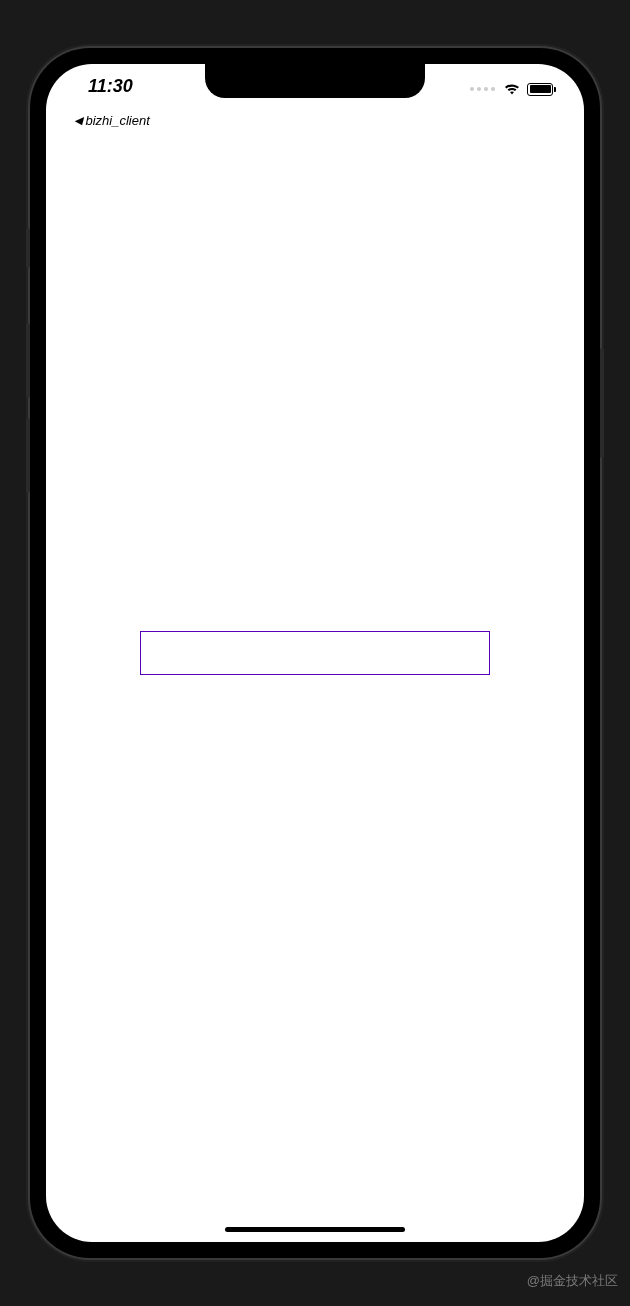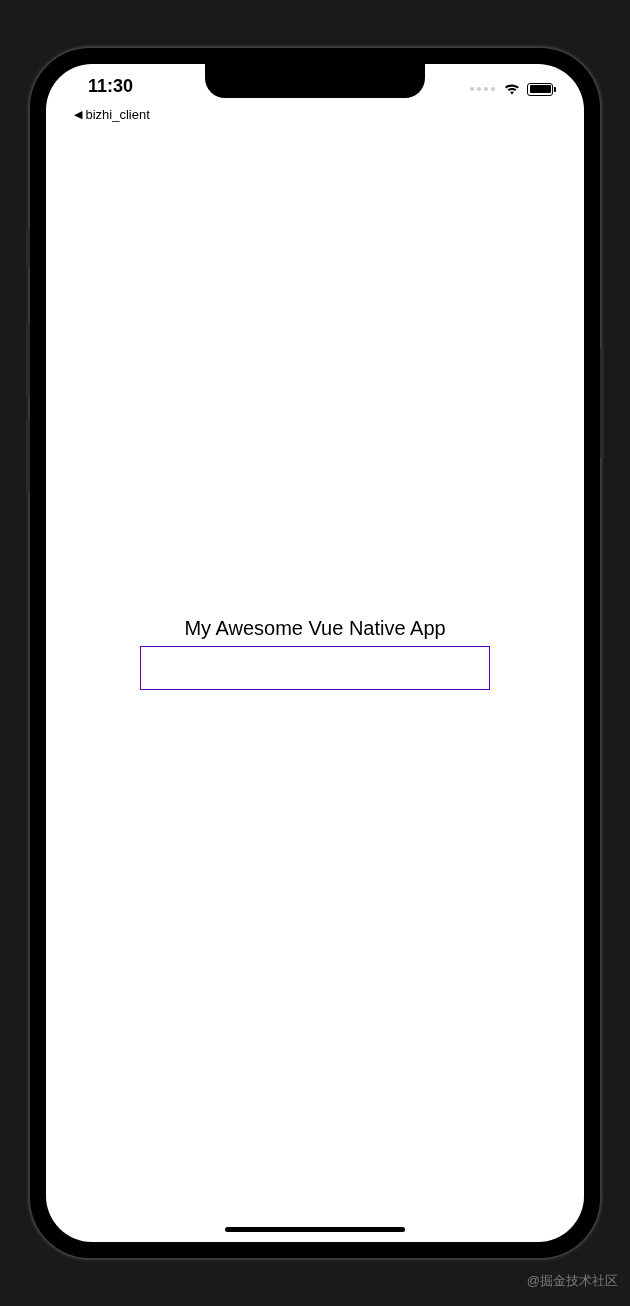--- a/index.html
+++ b/index.html
@@ -95,21 +95,22 @@
       justify-content: space-between;
       align-items: flex-start;
       padding: 12px 28px 0 28px;
       z-index: 5;
     }
 
     .status-left {
       display: flex;
       flex-direction: column;
       align-items: flex-start;
-      gap: 10px;
+      gap: 16px;
+      font-style: italic;
     }
 
     .status-time {
       font-size: 18px;
       font-weight: 600;
       color: #000;
       padding-left: 14px;
     }
 
     .back-app {
@@ -264,21 +265,20 @@
         <div class="battery-icon">
           <div class="battery-body">
             <div class="battery-fill"></div>
           </div>
           <div class="battery-tip"></div>
         </div>
       </div>
     </div>
 
     <div class="app-content">
-      <div class="app-title">My Awesome Vue Native App</div>
       <input type="text" class="text-input" value="" style="">
     </div>
 
     <div class="home-indicator"></div>
   </div>
 </div>
 
 <div class="watermark">@掘金技术社区</div>
 
 </body></html>

